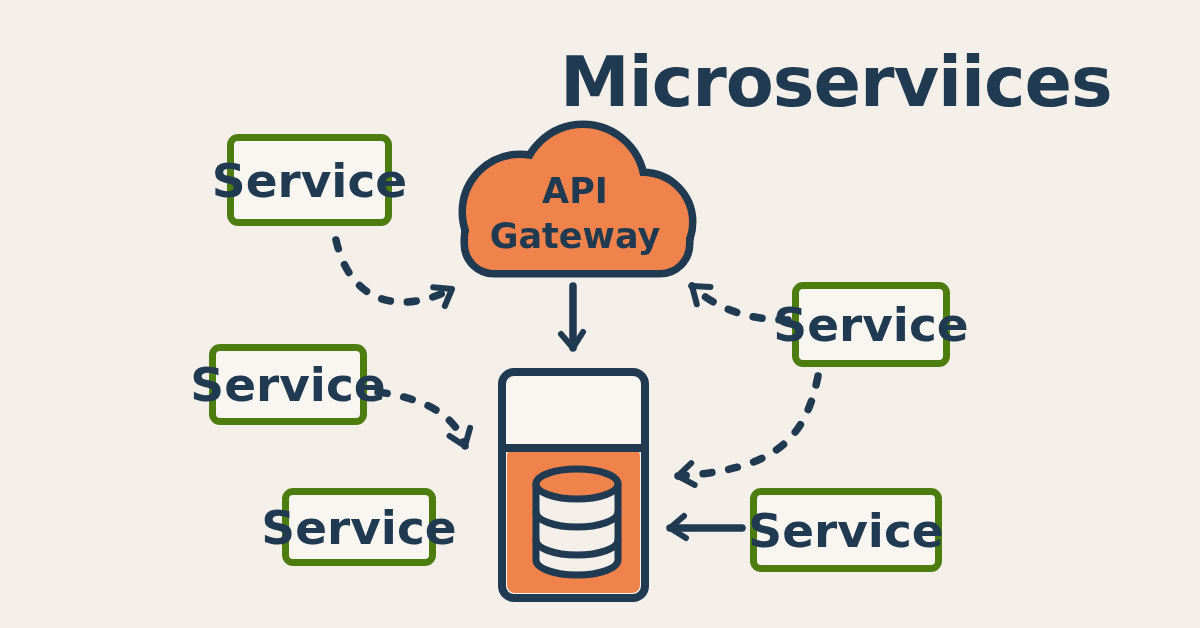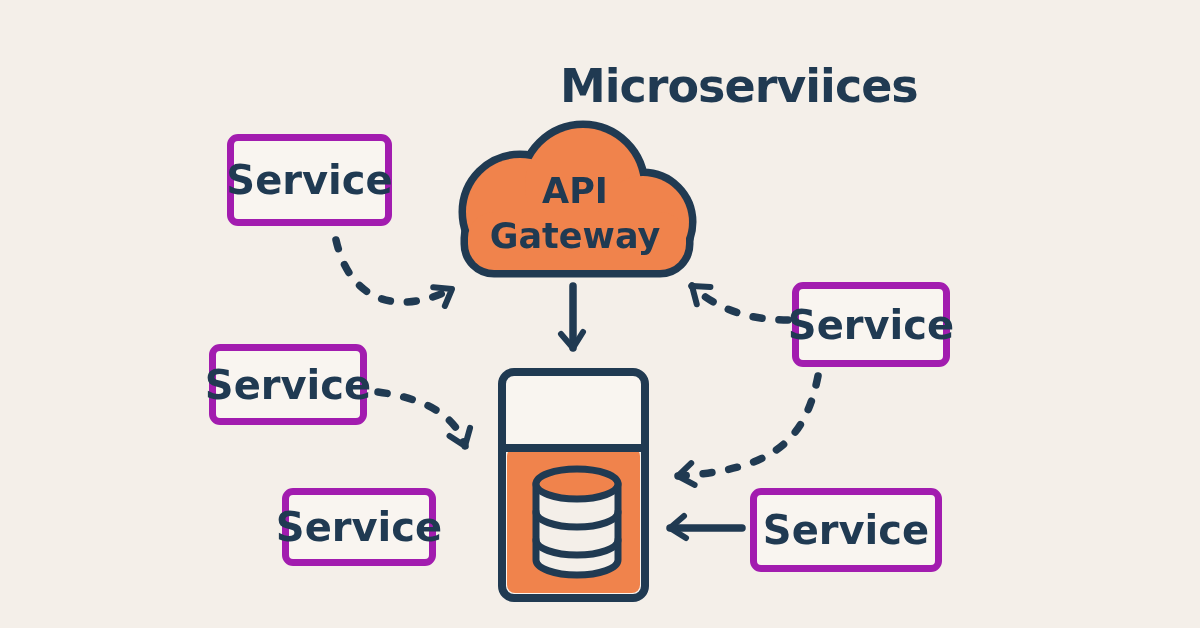--- a/index.html
+++ b/index.html
@@ -18,39 +18,39 @@
     background: #F4EFE9;
   }
   .diagram-svg {
     position: absolute;
     left: 0; top: 0;
     width: 1200px; height: 628px;
   }
   .title {
     position: absolute;
     left: 560px;
-    top: 59px;
+    top: 41px;
     width: 520px;
     text-align: left;
-    font-size: 46px;
+    font-size: 70px;
     font-weight: 700;
     letter-spacing: -1px;
     color: #203A52;
     white-space: nowrap;
   }
   .service-box {
     position: absolute;
     box-sizing: border-box;
     background: #F9F5F0;
-    border: 7px solid #a21caf;
+    border: 7px solid #4d7c0f;
     border-radius: 11px;
     display: flex;
     align-items: center;
     justify-content: center;
-    font-size: 40px;
+    font-size: 47px;
     font-weight: 700;
     color: #203A52;
   }
   .sb-1 { left: 227px; top: 134px; width: 165px; height: 92px; }
   .sb-2 { left: 209px; top: 344px; width: 158px; height: 81px; }
   .sb-3 { left: 282px; top: 488px; width: 154px; height: 78px; }
   .sb-4 { left: 792px; top: 282px; width: 158px; height: 85px; }
   .sb-5 { left: 750px; top: 488px; width: 192px; height: 84px; }
   .cloud-label {
     font-size: 35px;

